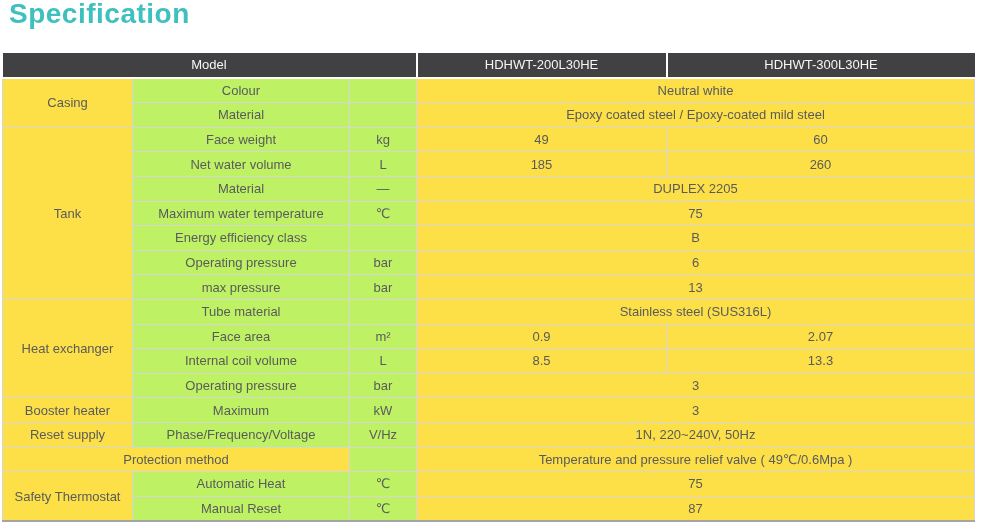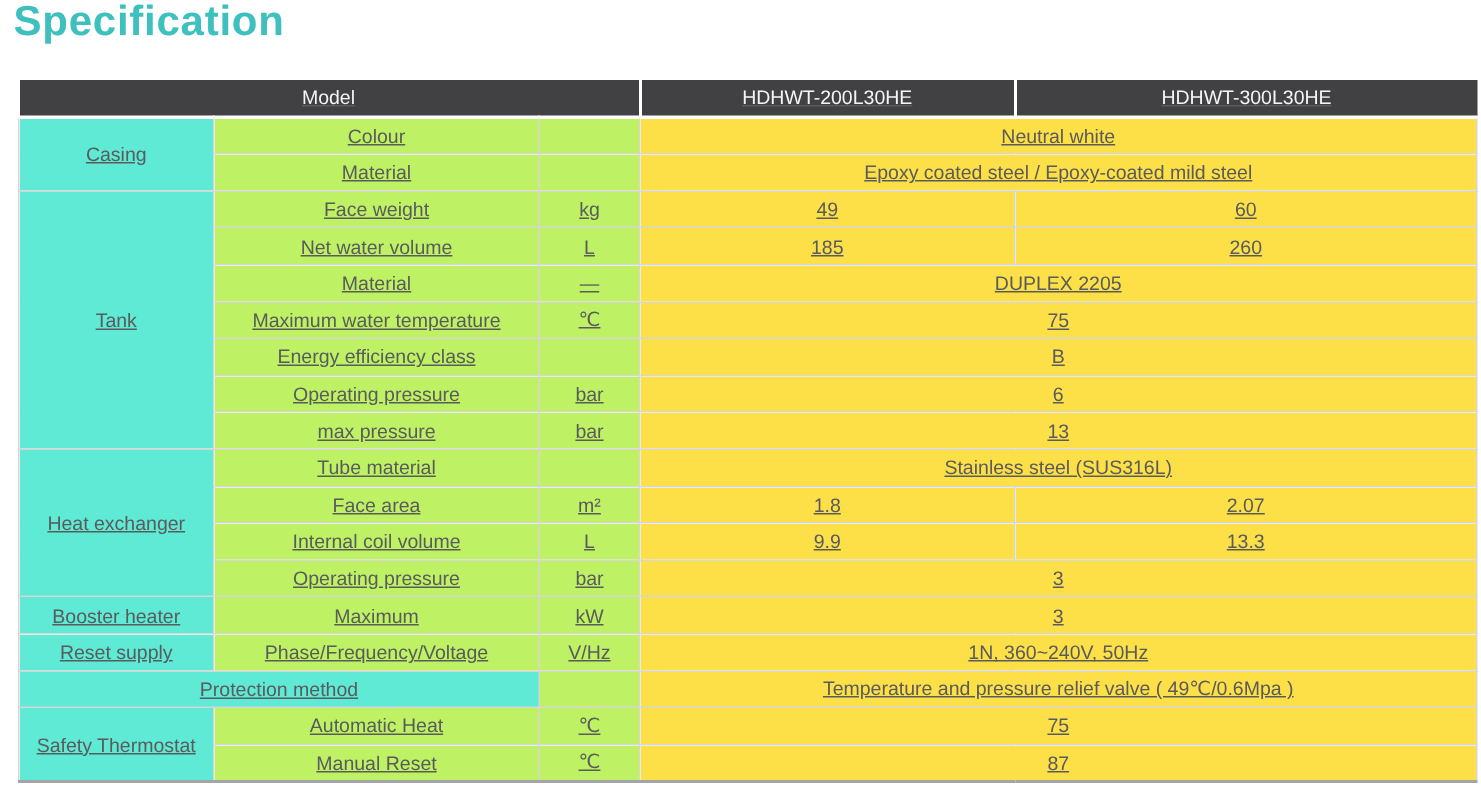--- a/index.html
+++ b/index.html
@@ -21,28 +21,27 @@
     position: absolute;
     left: 9px;
     top: -2px;
     font-size: 28px;
     font-weight: bold;
     letter-spacing: 0.5px;
     color: #3ec1be;
   }
   table.spec {
     position: absolute;
-    left: 12px;
+    left: 2px;
     top: 53px;
     width: 972px;
     border-collapse: collapse;
     table-layout: fixed;
     font-size: 13px;
     color: #5a5b5d;
-    text-decoration: underline;
   }
   table.spec td, table.spec th {
     height: 23.6px;
     padding: 0 6px;
     text-align: center;
     vertical-align: middle;
     border: 1px solid #d6d6d6;
     font-weight: normal;
     overflow: hidden;
     white-space: nowrap;
@@ -51,21 +50,21 @@
   table.spec thead th {
     background: #414043;
     color: #f5f5f5;
     border: none;
     border-right: 2px solid #ffffff;
     border-bottom: 2px solid #ffffff;
     font-size: 13px;
   }
   table.spec thead th:last-child { border-right: none; }
   
-  td.cell-group { background: #5eead4; }
+  td.cell-group { background: #fde047; }
   td.cell-param, td.cell-unit { background: #bef264; }
   td.cell-value { background: #fde047; }
   
   tr.section-start td { border-top: 1.6px solid #b2b2b4; }
   table.spec { border-bottom: 2px solid #a5a5a7; }
   tbody tr:first-child td { border-top: none; }
 </style>
 </head>
 <body>
 
@@ -140,45 +139,45 @@
         </tr>
         <tr class="section-start">
           <td class="cell-group" rowspan="4">Heat exchanger</td>
           <td class="cell-param">Tube material</td>
           <td class="cell-unit"></td>
           <td class="cell-value" colspan="2">Stainless steel (SUS316L)</td>
         </tr>
         <tr>
           <td class="cell-param">Face area</td>
           <td class="cell-unit">m²</td>
-          <td class="cell-value">1.8</td>
+          <td class="cell-value">0.9</td>
           <td class="cell-value">2.07</td>
         </tr>
         <tr>
           <td class="cell-param">Internal coil volume</td>
           <td class="cell-unit">L</td>
-          <td class="cell-value">9.9</td>
+          <td class="cell-value">8.5</td>
           <td class="cell-value">13.3</td>
         </tr>
         <tr>
           <td class="cell-param">Operating pressure</td>
           <td class="cell-unit">bar</td>
           <td class="cell-value" colspan="2">3</td>
         </tr>
         <tr class="section-start">
           <td class="cell-group">Booster heater</td>
           <td class="cell-param">Maximum</td>
           <td class="cell-unit">kW</td>
           <td class="cell-value" colspan="2">3</td>
         </tr>
         <tr class="section-start">
           <td class="cell-group">Reset supply</td>
           <td class="cell-param">Phase/Frequency/Voltage</td>
           <td class="cell-unit">V/Hz</td>
-          <td class="cell-value" colspan="2">1N, 360~240V, 50Hz</td>
+          <td class="cell-value" colspan="2">1N, 220~240V, 50Hz</td>
         </tr>
         <tr class="section-start">
           <td class="cell-group" colspan="2">Protection method</td>
           <td class="cell-unit"></td>
           <td class="cell-value" colspan="2">Temperature and pressure relief valve ( 49℃/0.6Mpa )</td>
         </tr>
         <tr class="section-start">
           <td class="cell-group" rowspan="2">Safety Thermostat</td>
           <td class="cell-param">Automatic Heat</td>
           <td class="cell-unit">℃</td>

